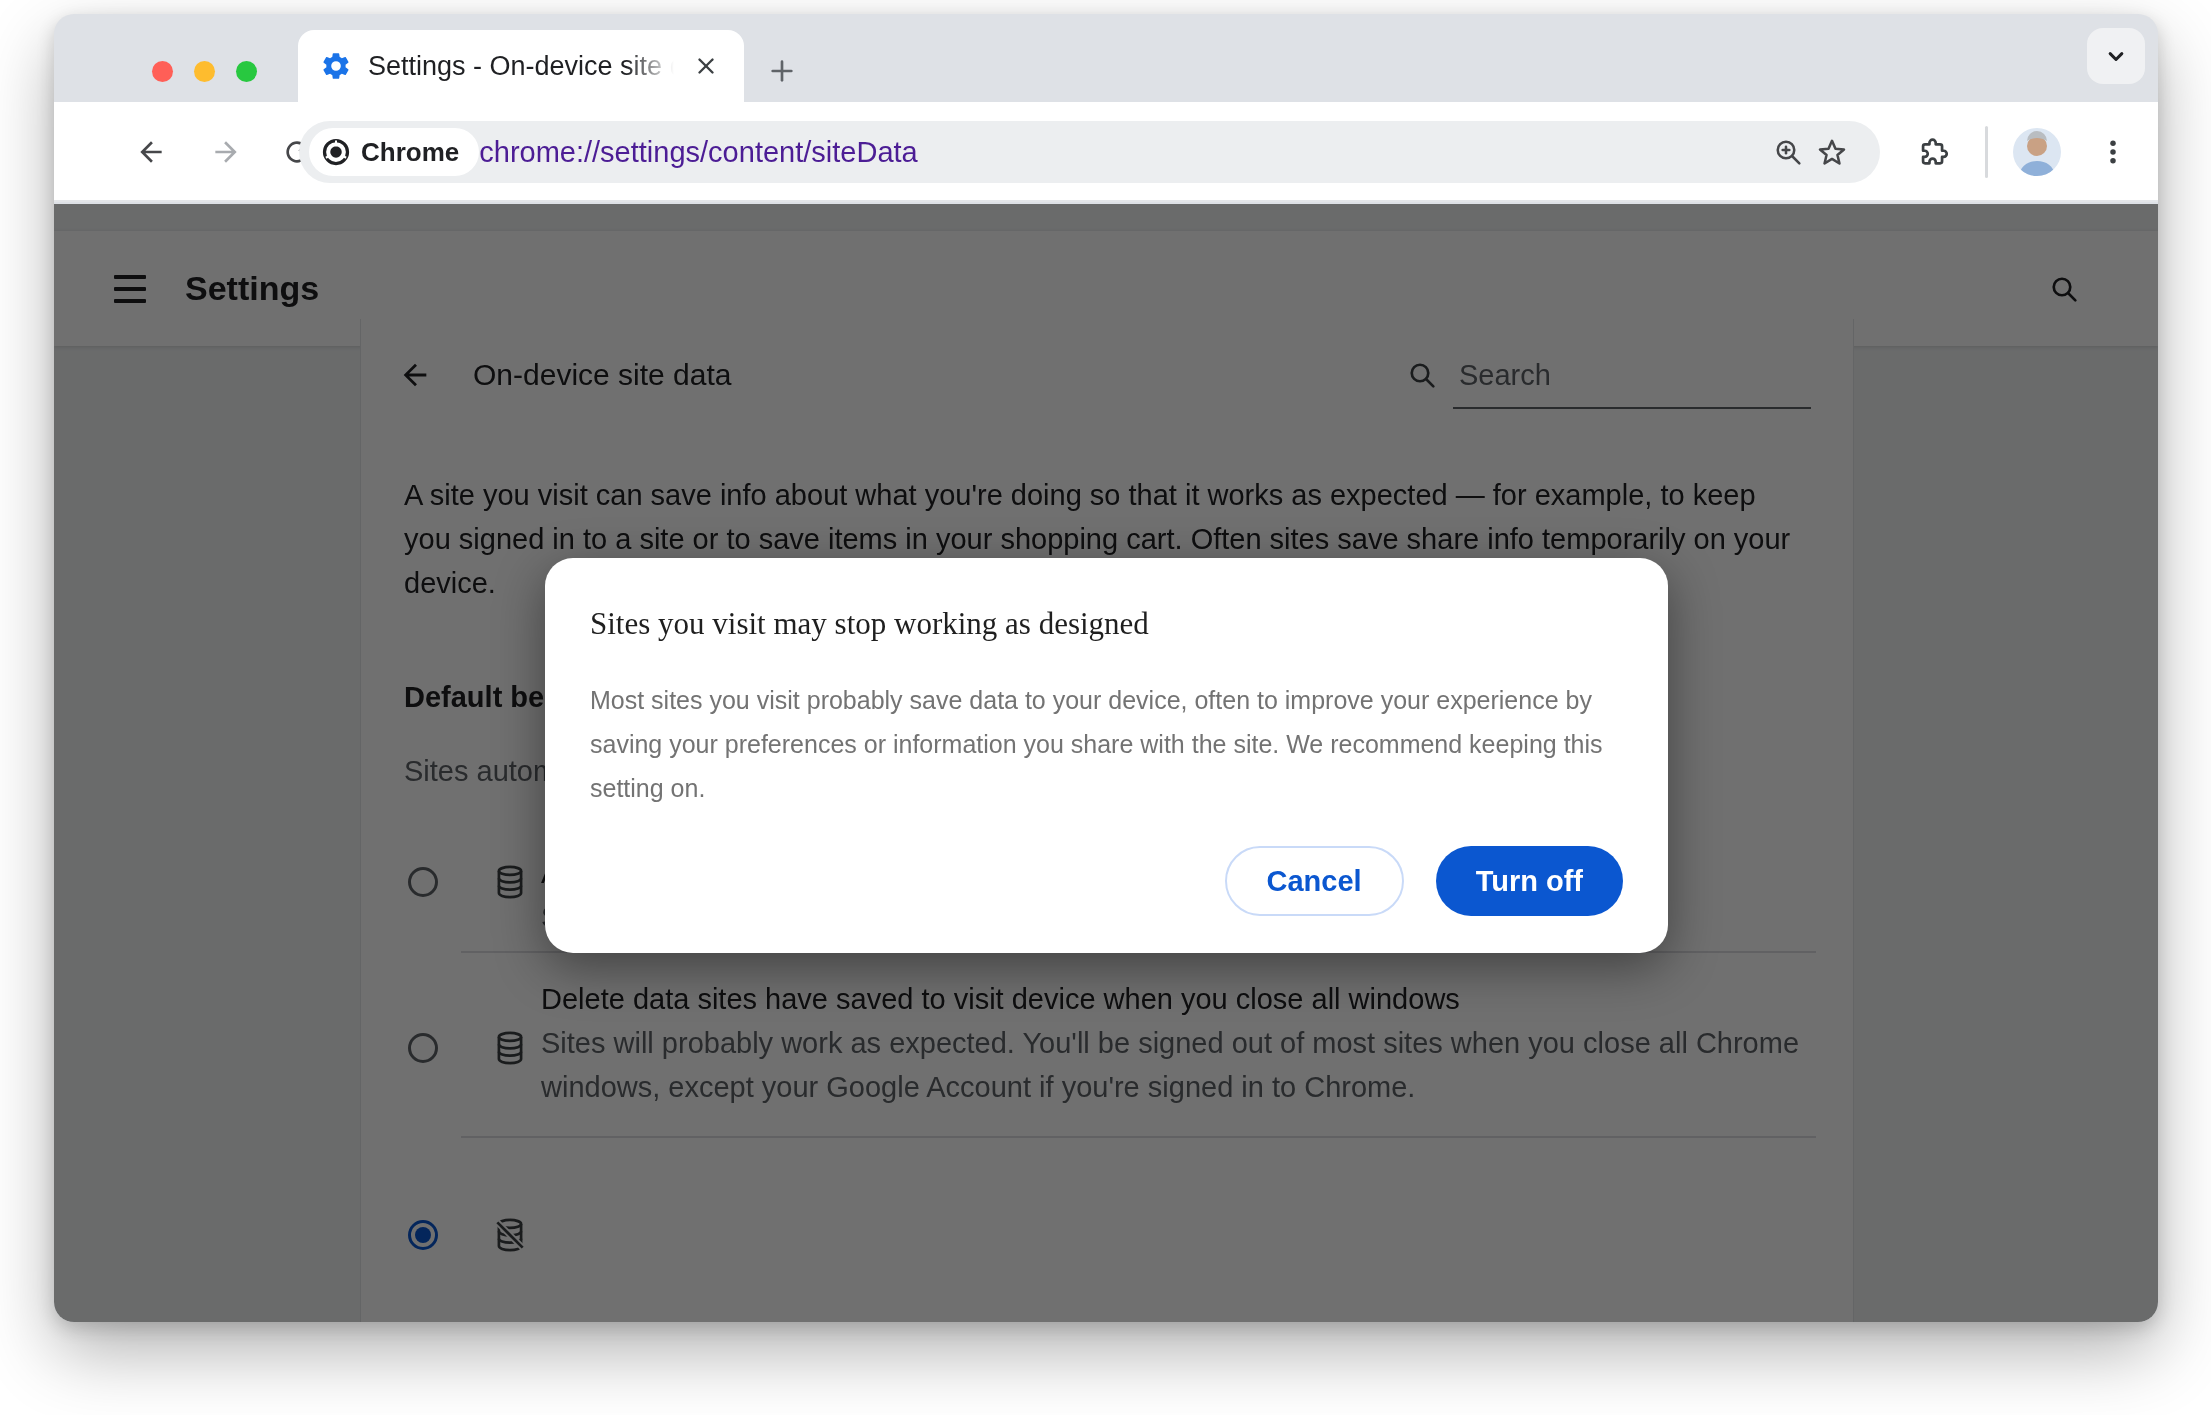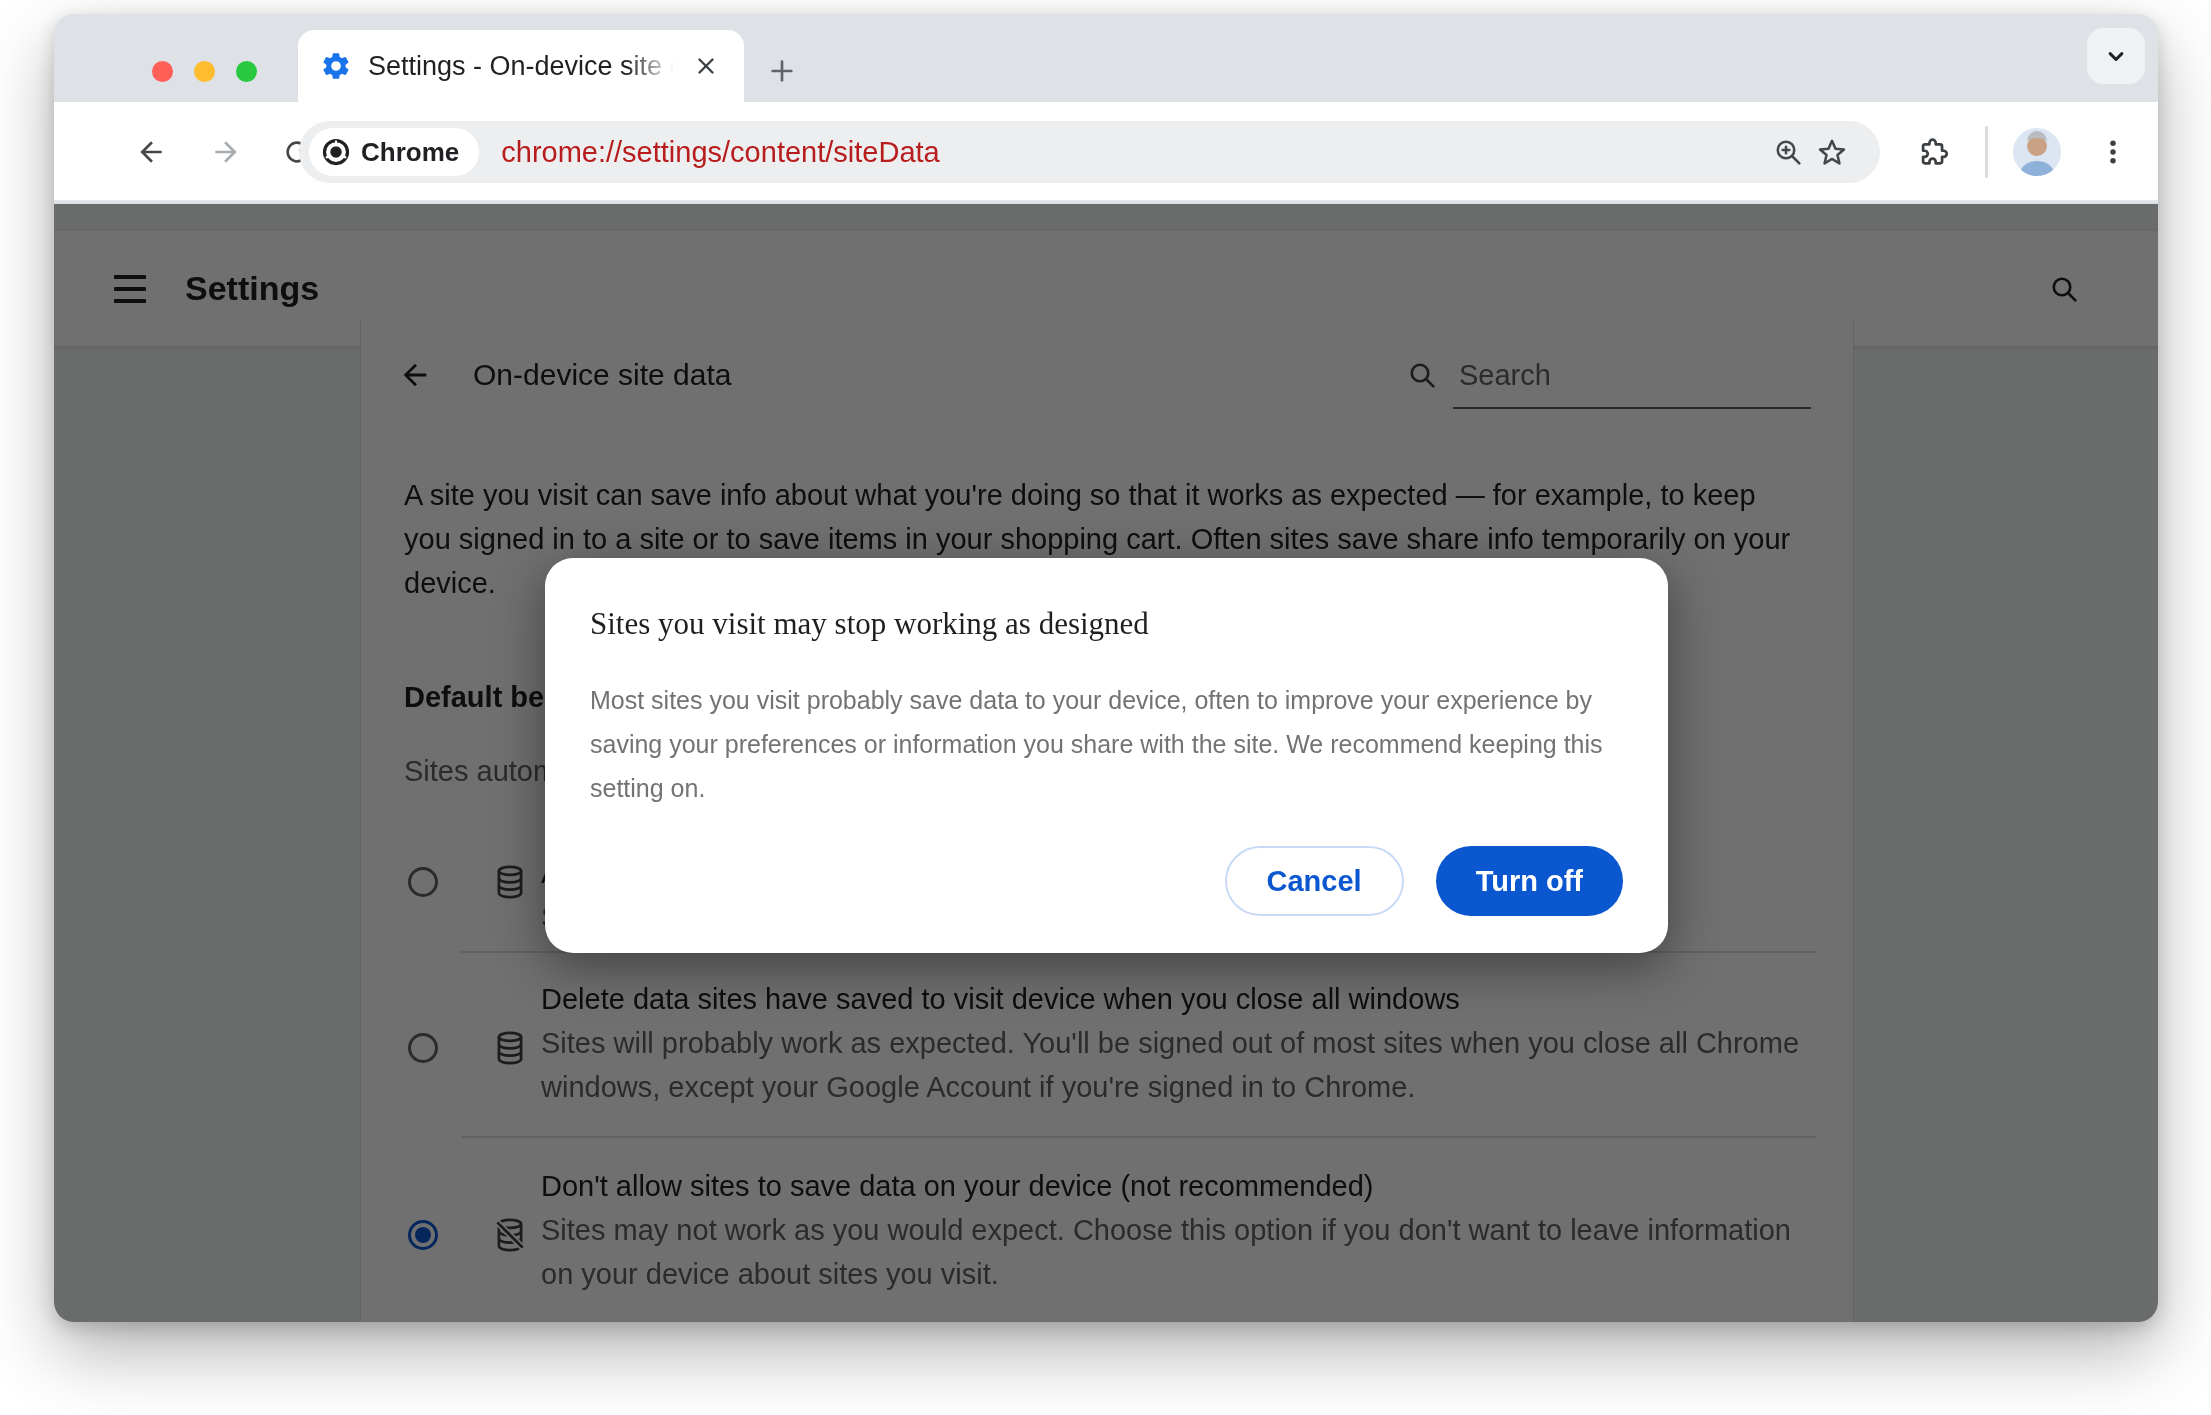--- a/index.html
+++ b/index.html
@@ -32,21 +32,21 @@
 
   
   .toolbar { position:absolute; left:0; top:88px; width:100%; height:100px; background:#fff;
     border-bottom:2px solid #e4e6e9; }
   .nav-btn { position:absolute; top:28px; width:44px; height:44px; display:flex; align-items:center; justify-content:center; }
   .omnibox { position:absolute; left:245px; top:19px; width:1581px; height:62px; border-radius:31px;
     background:#eceef0; display:flex; align-items:center; padding:0 26px 0 10px; }
   .chip { height:48px; border-radius:24px; background:#fff; display:flex; align-items:center;
     gap:10px; padding:0 20px 0 12px; }
   .chip-label { font-size:26px; font-weight:700; color:#202124; }
-  .url { margin-left:22px; font-size:29px; color:#b91c1c; flex:1 1 auto; white-space:nowrap; overflow:hidden; }
+  .url { font-size:29px; color:#4c1d95; flex:1 1 auto; white-space:nowrap; overflow:hidden; }
   .omni-ic { width:44px; height:44px; display:flex; align-items:center; justify-content:center; }
   .tb-divider { position:absolute; left:1931px; top:24px; width:3px; height:52px; background:#d8dadd; border-radius:2px; }
   .avatar { position:absolute; left:1959px; top:26px; width:48px; height:48px; border-radius:50%; overflow:hidden; }
 
   
   .content { position:absolute; left:0; top:190px; width:100%; bottom:0; background:#f1f3f4; }
   .s-header { position:absolute; left:0; top:0; width:100%; height:115px; background:#fff;
     box-shadow:0 1px 4px rgba(0,0,0,.14);margin-top:27px; }
   .hamburger { position:absolute; left:52px; top:34px; width:48px; height:48px;
     display:flex; flex-direction:column; justify-content:center; gap:8px; }
@@ -285,24 +285,20 @@
         <span class="db-ic" style="top:897px">
           <svg width="38" height="38" viewBox="0 0 24 24" fill="none" stroke="#3c4043" stroke-width="1.7">
             <ellipse cx="12" cy="5" rx="7" ry="2.5"></ellipse>
             <path d="M5 5v14c0 1.4 3.1 2.5 7 2.5s7-1.1 7-2.5V5"></path>
             <path d="M5 9.7c0 1.4 3.1 2.5 7 2.5s7-1.1 7-2.5"></path>
             <path d="M5 14.3c0 1.4 3.1 2.5 7 2.5s7-1.1 7-2.5"></path>
             <line x1="3.5" y1="3.5" x2="20.5" y2="20.5" stroke="#fff" stroke-width="4"></line>
             <line x1="4" y1="4" x2="20" y2="20" stroke="#3c4043" stroke-width="1.7"></line>
           </svg>
         </span>
-        <div class="opt-text" style="top:845px">
-          <div class="opt-title">Don't allow sites to save data on your device (not recommended)</div>
-          <div class="opt-desc">Sites may not work as you would expect. Choose this option if you don't want to leave information on your device about sites you visit.</div>
-        </div>
       </div>
 
       <div class="scrim"></div>
     </div>
 
     <div class="dialog">
       <div class="dlg-title">Sites you visit may stop working as designed</div>
       <div class="dlg-body">Most sites you visit probably save data to your device, often to improve your experience by saving your preferences or information you share with the site. We recommend keeping this setting on.</div>
       <div class="dlg-actions">
         <button class="btn cancel">Cancel</button>

